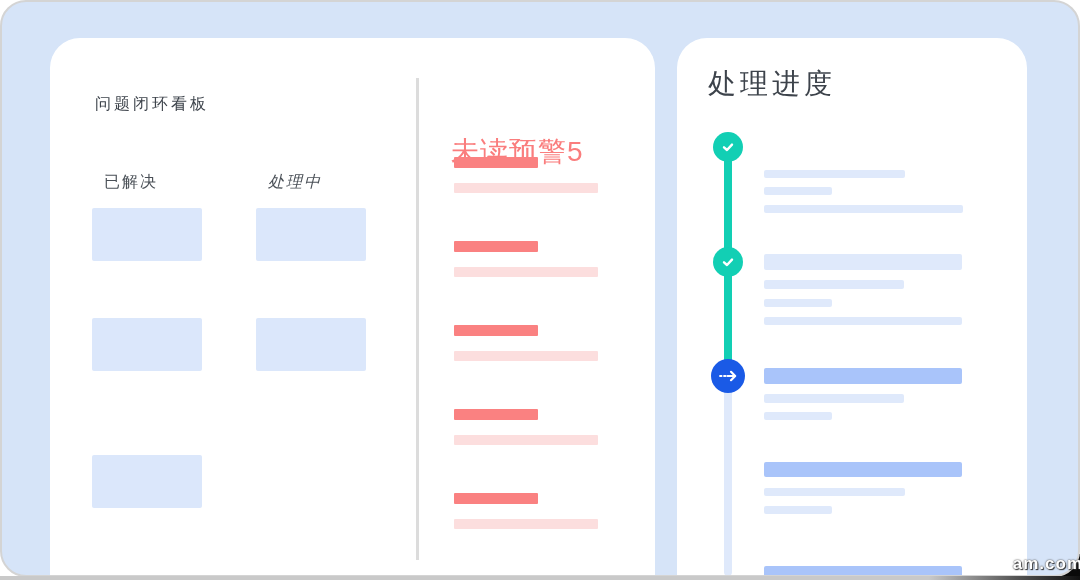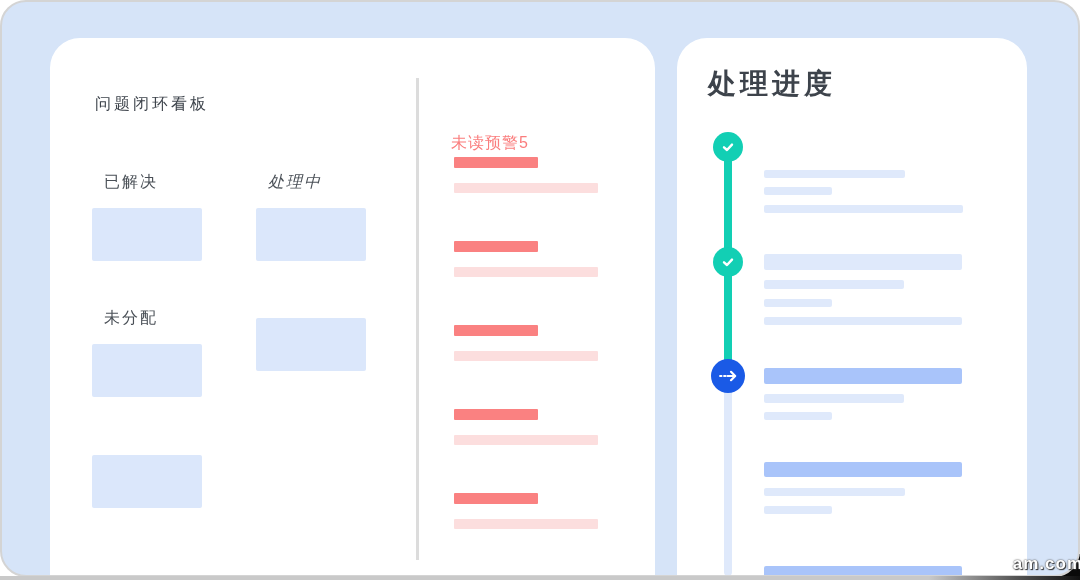--- a/index.html
+++ b/index.html
@@ -26,28 +26,28 @@
 
   .kanban-title{position:absolute;left:45px;top:56px;font-size:16px;letter-spacing:3px;
     font-weight:500;color:var(--heading);white-space:nowrap;}
   .status-cell{position:absolute;width:110px;}
   .status-label{font-size:16px;line-height:26px;letter-spacing:2px;color:var(--label);
     padding-left:12px;white-space:nowrap;}
   .status-box{margin-top:13px;width:110px;height:53px;background:var(--box-blue);border-radius:2px;}
 
   .v-divider{position:absolute;left:366px;top:40px;width:3px;height:482px;background:var(--divider);}
 
-  .alerts-title{position:absolute;left:401px;top:95px;font-size:16px;letter-spacing:1px;
+  .alerts-title{position:absolute;left:401px;top:95px;font-size:28px;letter-spacing:1px;
     color:var(--salmon-text);white-space:nowrap;}
   .alert-item{position:absolute;left:404px;width:144px;}
   .alert-bar-dark{width:84px;height:11px;background:var(--salmon);border-radius:1px;}
   .alert-bar-light{margin-top:15px;width:144px;height:10px;background:var(--pink);border-radius:1px;}
 
   .progress-title{position:absolute;left:31px;top:27px;font-size:28px;letter-spacing:4px;
-    font-weight:700;color:var(--heading);white-space:nowrap;}
+    font-weight:400;color:var(--heading);white-space:nowrap;}
   .tl-line{position:absolute;left:47px;width:8px;border-radius:4px;}
   .tl-line.done{background:var(--teal);}
   .tl-line.todo{background:var(--bar-light);}
   .tl-node{position:absolute;display:flex;align-items:center;justify-content:center;border-radius:50%;}
   .tl-node.check{width:30px;height:30px;background:var(--teal);}
   .tl-node.arrow{width:34px;height:34px;background:var(--node-blue);}
   .sk-bar{position:absolute;border-radius:2px;}
   .sk-bar.light{background:var(--bar-light);}
   .sk-bar.strong{background:var(--bar-strong);}
 
@@ -71,21 +71,20 @@
       <div id="kanban-grid">
           <div class="status-cell" style="left: 42px; top: 131px;">
             <div class="status-label">已解决</div>
             <div class="status-box"></div>
           </div>
           <div class="status-cell" style="left: 206px; top: 131px; font-style: italic;">
             <div class="status-label">处理中</div>
             <div class="status-box"></div>
           </div>
           <div class="status-cell" style="left: 42px; top: 267px;">
-            <div class="status-label">未分配</div>
             <div class="status-box"></div>
           </div>
           <div class="status-cell" style="left: 206px; top: 267px;">
             <div class="status-box"></div>
           </div>
           <div class="status-cell" style="left: 42px; top: 404px;">
             <div class="status-box"></div>
           </div>
         </div>
       <div class="v-divider"></div>

